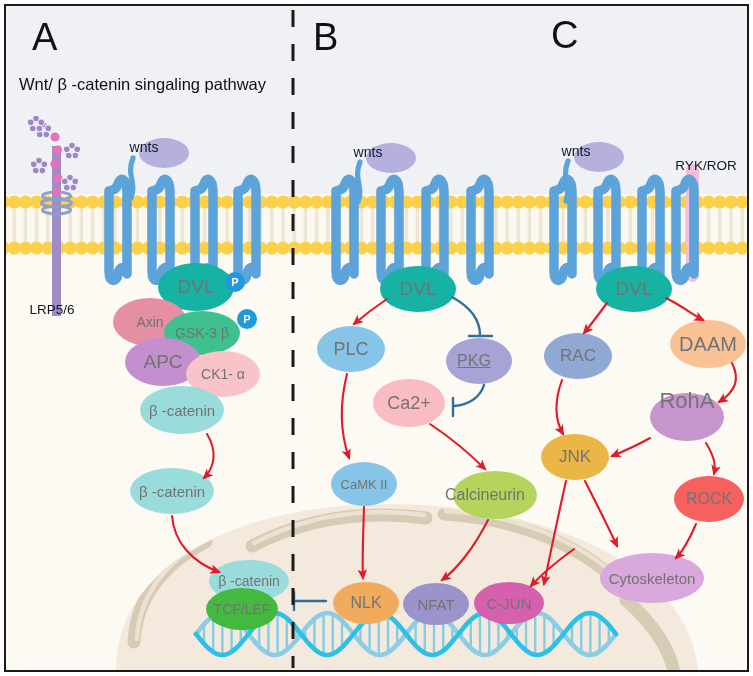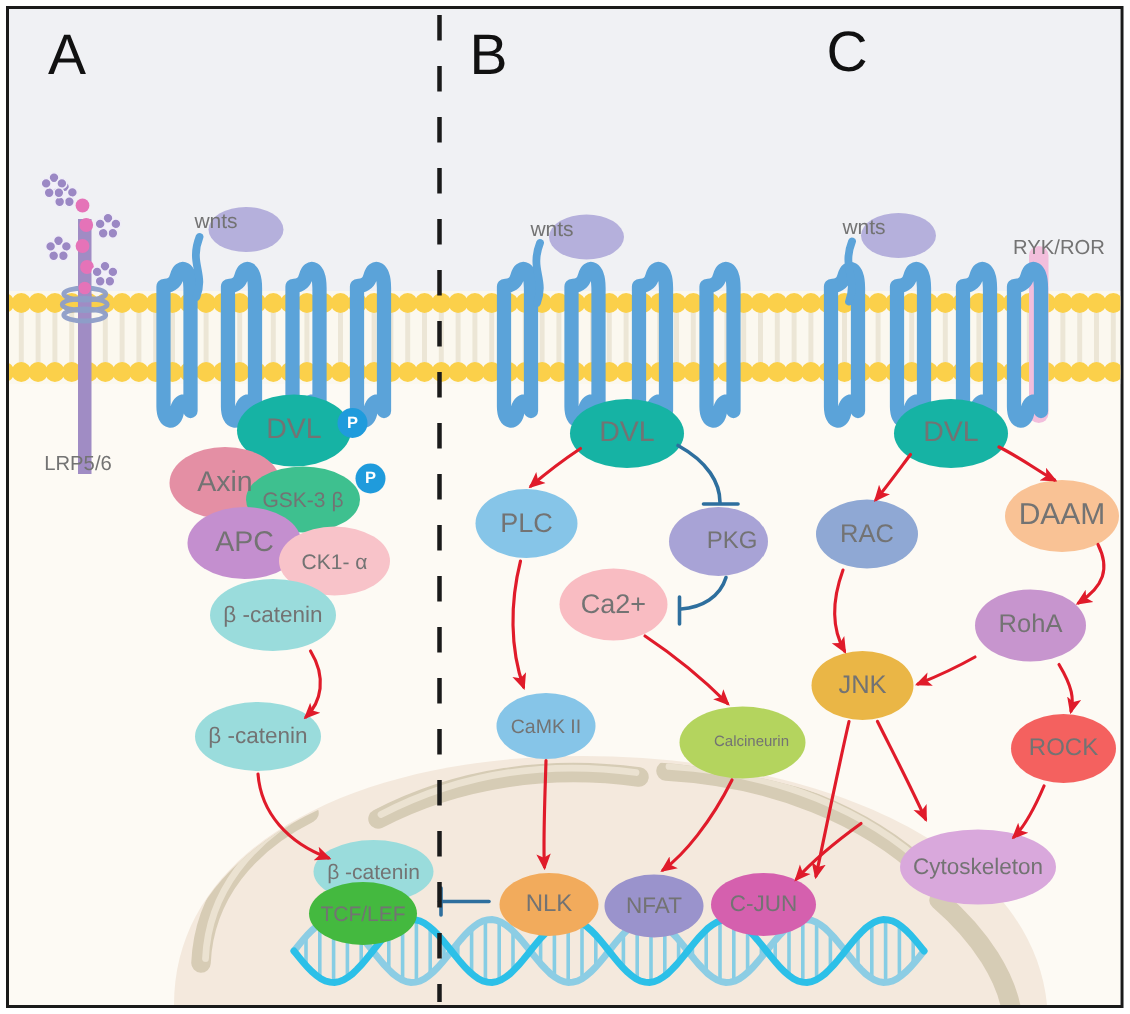--- a/index.html
+++ b/index.html
@@ -39,21 +39,21 @@
     white-space:nowrap;
     color:#737373;
     text-align:left;
     font-family:"Liberation Sans", sans-serif;
     pointer-events:none;
   }
   .free-label{
     position:absolute;
     transform:translate(-50%,-50%);
     white-space:nowrap;
-    color:#737373;
+    color:#0f172a;
     font-size:13.5px;
     font-family:"Liberation Sans", sans-serif;
   }
   .p-label{
     position:absolute;
     transform:translate(-50%,-50%);
     color:#ffffff;
     font-size:11px;
     font-weight:bold;
     font-family:"Liberation Sans", sans-serif;
@@ -554,55 +554,56 @@
         </g>
 
         <g>
           <line x1="287" y1="4" x2="287" y2="662" stroke="#1a1a1a" stroke-width="3" stroke-dasharray="17 17"></line>
         </g>
 
       </g>
     </svg>
 
     <div class="panel-letter" style="left:26px;top:10px;">A</div>
+    <div class="panel-title" style="left:13px;top:69px;">Wnt/ β -catenin singaling pathway</div>
 
     <div class="panel-letter" style="left:307px;top:10px;">B</div>
 
     <div class="panel-letter" style="left:545px;top:8px;">C</div>
 
     <div class="free-label" style="left:46px;top:303px;">LRP5/6</div>
     <div class="free-label" style="left:700px;top:159px;">RYK/ROR</div>
 
     <div class="free-label" style="left:138px;top:141px;font-size:14px;">wnts</div>
     <div class="free-label" style="left:362px;top:146px;font-size:14px;">wnts</div>
     <div class="free-label" style="left:570px;top:145px;font-size:14px;">wnts</div>
 
     <div id="labels-layer">
         <div class="node-label" style="left: 190px; top: 281px; font-size: 19px;">DVL</div>
-        <div class="node-label" style="left: 144px; top: 316px; font-size: 19px;">Axin</div>
+        <div class="node-label" style="left: 144px; top: 316px; font-size: 14px;">Axin</div>
         <div class="node-label" style="left: 196px; top: 327px; font-size: 14px;">GSK-3 β</div>
         <div class="node-label" style="left: 157px; top: 356px; font-size: 19px;">APC</div>
         <div class="node-label" style="left: 217px; top: 368px; font-size: 14px;">CK1- α</div>
         <div class="node-label" style="left: 176px; top: 404px; font-size: 15px;">β -catenin</div>
         <div class="node-label" style="left: 166px; top: 485px; font-size: 15px;">β -catenin</div>
         <div class="node-label" style="left: 243px; top: 575px; font-size: 14px;">β -catenin</div>
         <div class="node-label" style="left: 236px; top: 603px; font-size: 14px;">TCF/LEF</div>
         <div class="node-label" style="left: 412px; top: 283px; font-size: 19px;">DVL</div>
         <div class="node-label" style="left: 345px; top: 343px; font-size: 18px;">PLC</div>
-        <div class="node-label" style="left: 482px; top: 355px; font-size: 16px;">PKG</div>
+        <div class="node-label" style="left: 468px; top: 355px; font-size: 16px; text-decoration: underline;">PKG</div>
         <div class="node-label" style="left: 403px; top: 397px; font-size: 18px;">Ca2+</div>
         <div class="node-label" style="left: 358px; top: 478px; font-size: 13px;">CaMK II</div>
-        <div class="node-label" style="left: 495px; top: 489px; font-size: 10px;">Calcineurin</div>
+        <div class="node-label" style="left: 479px; top: 489px; font-size: 16px;">Calcineurin</div>
         <div class="node-label" style="left: 360px; top: 597px; font-size: 16px;">NLK</div>
         <div class="node-label" style="left: 430px; top: 598px; font-size: 15px;">NFAT</div>
         <div class="node-label" style="left: 503px; top: 597px; font-size: 15px;">C-JUN</div>
         <div class="node-label" style="left: 628px; top: 283px; font-size: 19px;">DVL</div>
         <div class="node-label" style="left: 572px; top: 350px; font-size: 17px;">RAC</div>
         <div class="node-label" style="left: 702px; top: 338px; font-size: 20px;">DAAM</div>
-        <div class="node-label" style="left: 681px; top: 410px; font-size: 17px;">RohA</div>
+        <div class="node-label" style="left: 681px; top: 395px; font-size: 22px;">RohA</div>
         <div class="node-label" style="left: 569px; top: 451px; font-size: 17px;">JNK</div>
         <div class="node-label" style="left: 703px; top: 493px; font-size: 16px;">ROCK</div>
         <div class="node-label" style="left: 646px; top: 572px; font-size: 15px;">Cytoskeleton</div>
         <div class="p-label" style="left: 229px; top: 276px;">P</div>
         <div class="p-label" style="left: 241px; top: 313px;">P</div>
       </div>
   </div>
 </div>
 
 </body></html>

